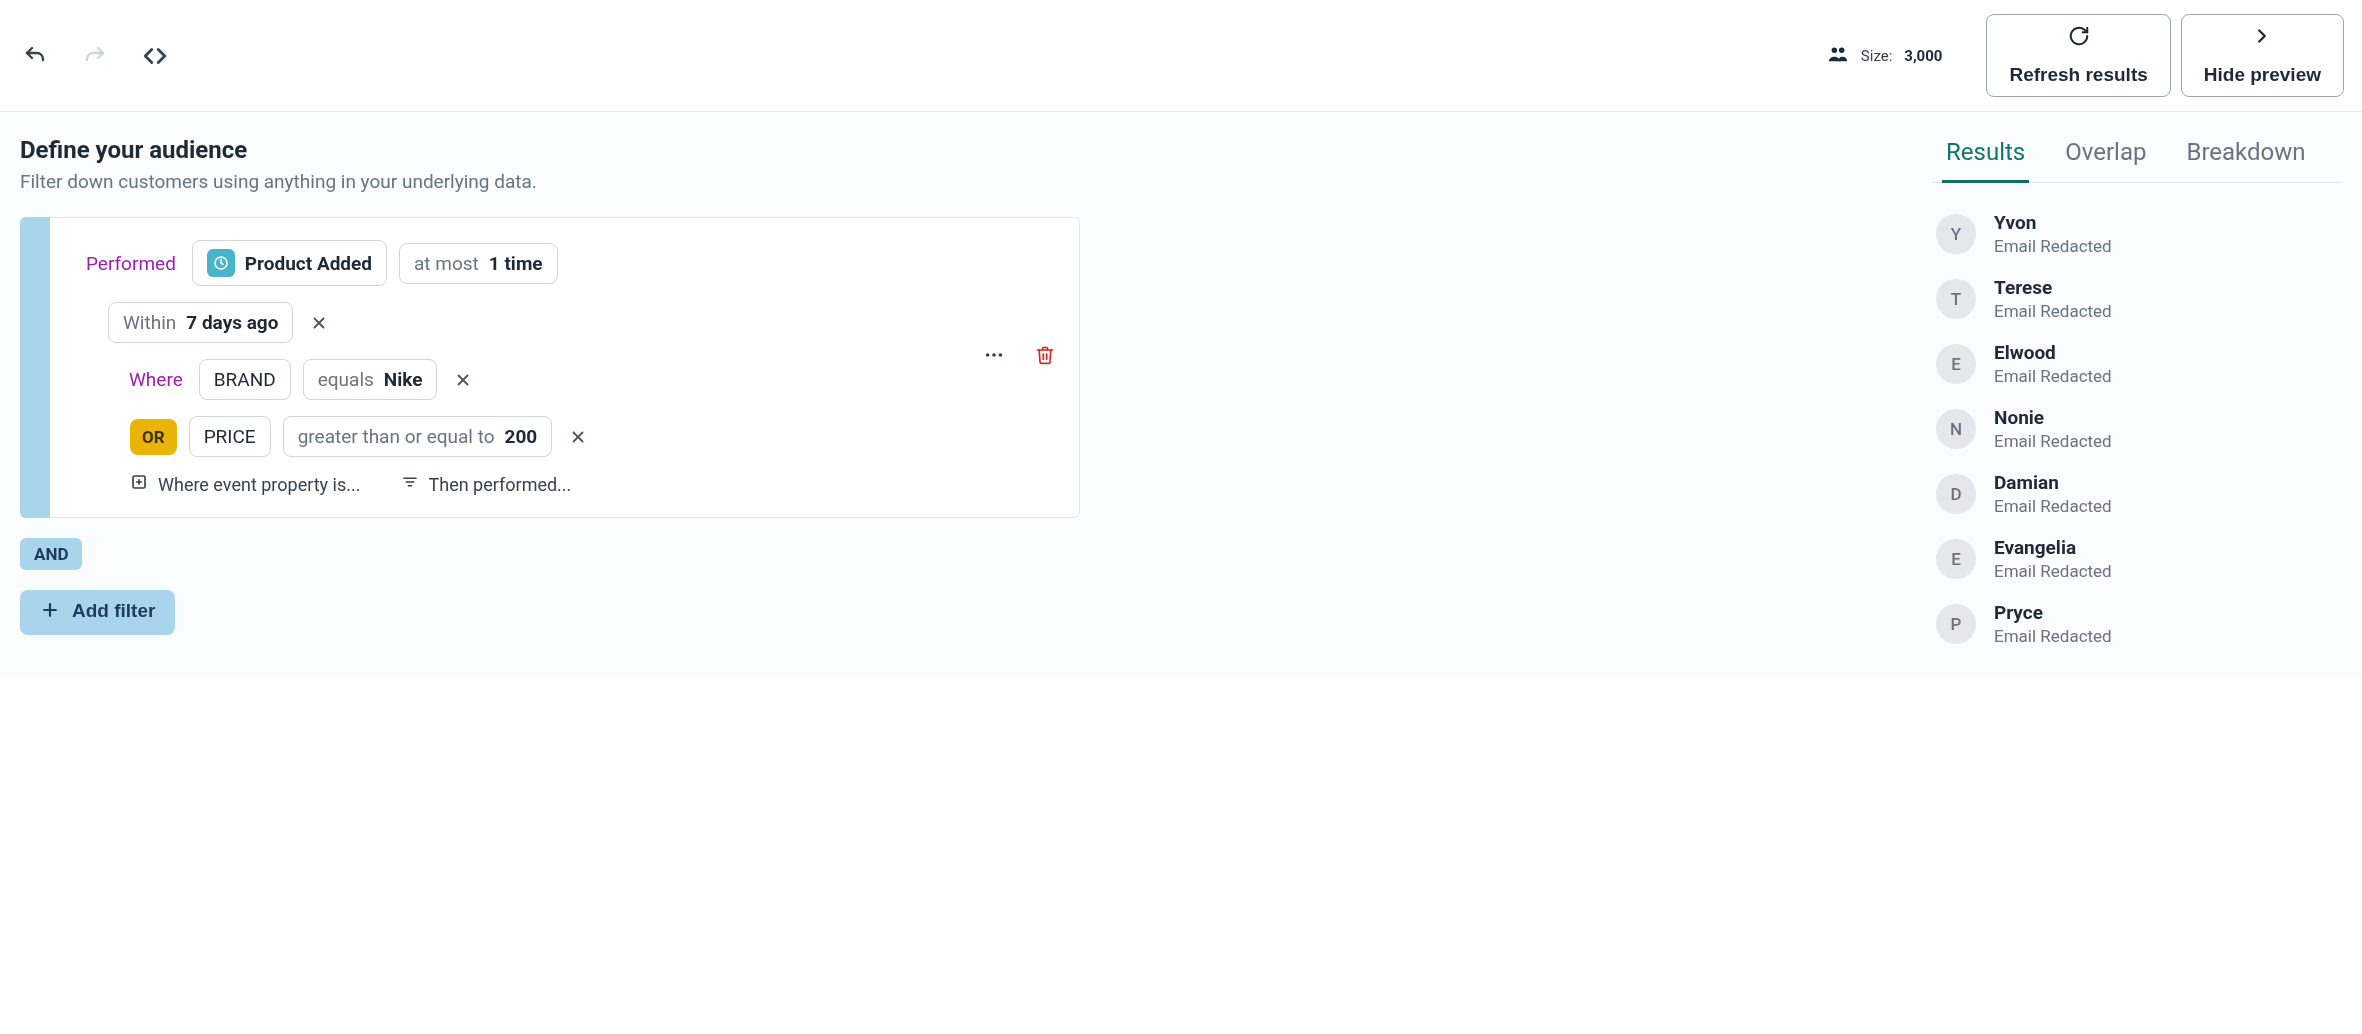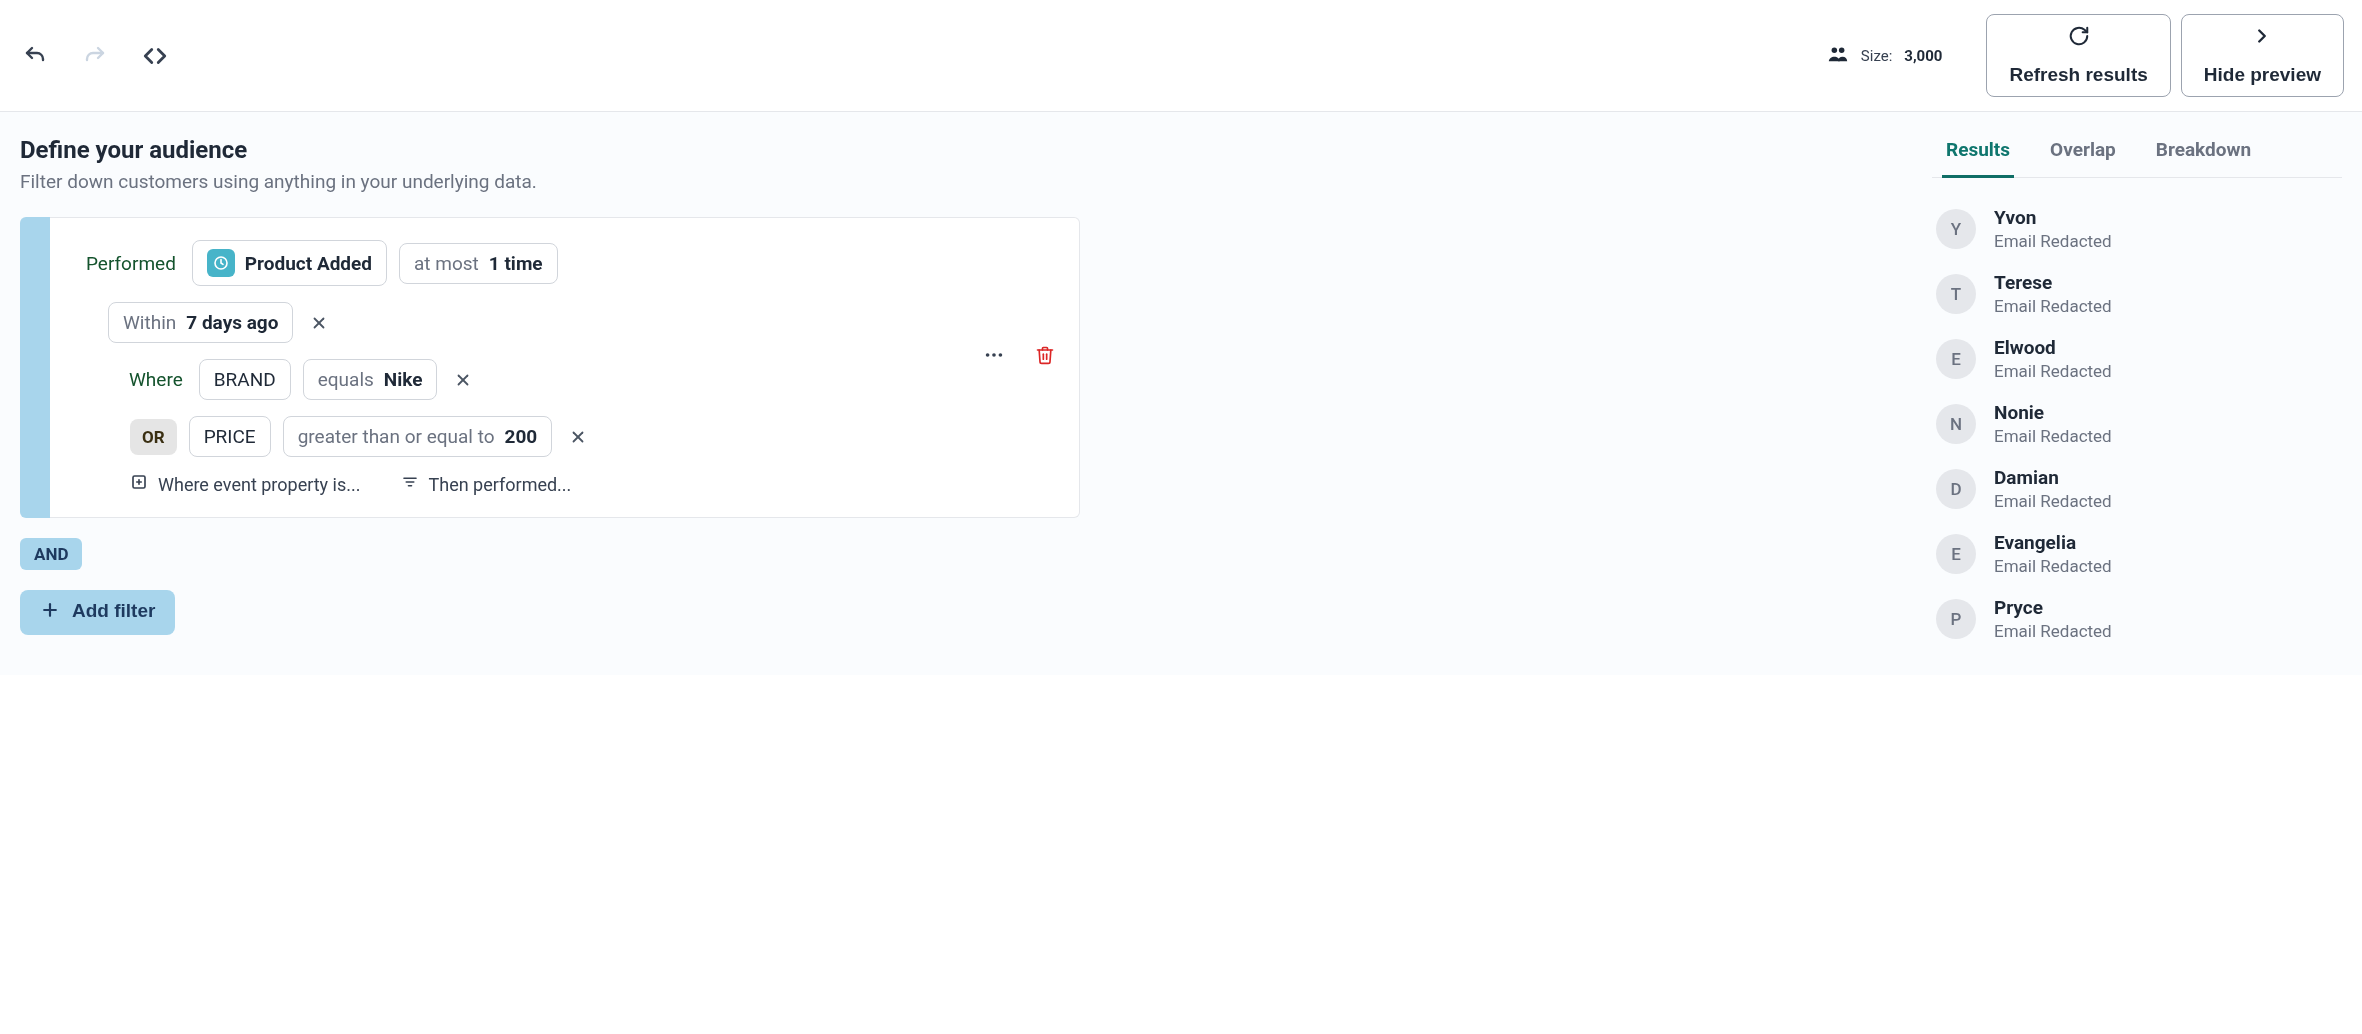--- a/index.html
+++ b/index.html
@@ -108,21 +108,21 @@
     align-items: center;
     gap: 12px;
     margin-bottom: 16px;
     flex-wrap: wrap;
   }
   .row.indent1 { margin-left: 22px; }
   .row.indent2 { margin-left: 43px; }
   .row.indent3 { margin-left: 44px; }
 
   .row-label {
-    color: #14532d;
+    color: #a21caf;
     font-size: 19px;
     margin-right: 4px;
   }
 
   .chip {
     display: inline-flex;
     align-items: center;
     gap: 10px;
     border: 1px solid #d1d5db;
     background: #fff;
@@ -149,21 +149,21 @@
     height: 28px;
     display: inline-flex;
     align-items: center;
     justify-content: center;
     cursor: pointer;
     color: #4b5563;
   }
   .x-btn svg { width: 18px; height: 18px; }
 
   .or-chip {
-    background: #e5e5e5;
+    background: #eab308;
     border-radius: 8px;
     padding: 8px 12px;
     font-weight: 700;
     font-size: 17px;
     color: #3a2f12;
   }
 
   .card-actions-right {
     position: absolute;
     top: 126px;
@@ -222,22 +222,22 @@
   
   .tabs {
     display: flex;
     gap: 32px;
     border-bottom: 1px solid #e5e7eb;
     margin-bottom: 18px;
     padding-left: 10px;
   }
   .tab {
     padding: 8px 4px 14px 4px;
-    font-size: 19px;
-    font-weight: 700;
+    font-size: 24px;
+    font-weight: 400;
     color: #6b7280;
     cursor: pointer;
     border-bottom: 3px solid transparent;
     margin-bottom: -1px;
   }
   .tab.active {
     color: #0f766e;
     border-bottom-color: #0f6e66;
   }
 

